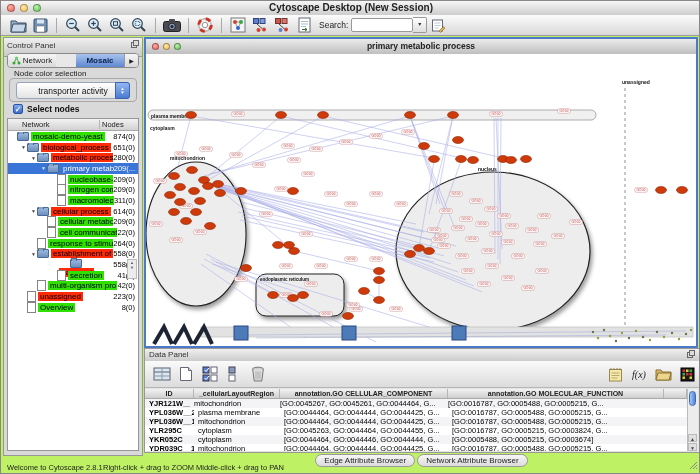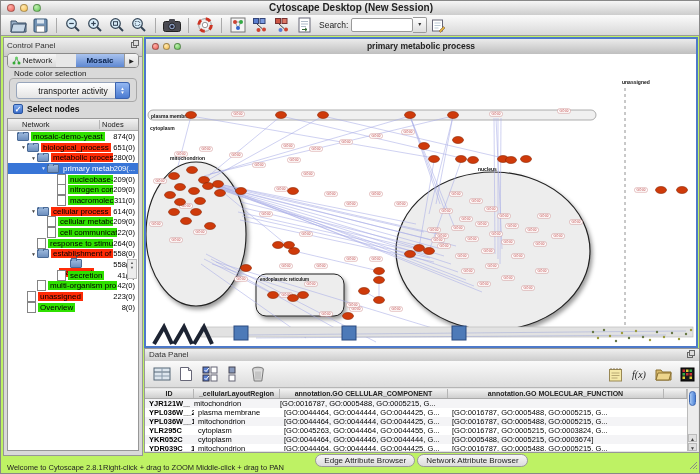--- a/index.html
+++ b/index.html
@@ -750,20 +750,21 @@
         <span class="dh" style="width: 49px;">ID</span>
         <span class="dh" style="width: 86px;">_cellularLayoutRegion</span>
         <span class="dh" style="width: 168px;">annotation.GO CELLULAR_COMPONENT</span>
         <span class="dh" style="width: 216px;">annotation.GO MOLECULAR_FUNCTION</span>
         <span class="dh" style="flex: 1 1 0%;"></span>
       </div>
     <div class="drows" id="table-rows">
         <div class="drow">
           <span class="dc id" style="width: 45px;">YJR121W__1</span>
           <span class="dc" style="width: 86px;">mitochondrion</span>
+          <span class="dc" style="width: 168px;">[GO:0045267, GO:0045261, GO:0044464, G...</span>
           <span class="dc" style="width: 216px;">[GO:0016787, GO:0005488, GO:0005215, G...</span>
         </div>
         <div class="drow">
           <span class="dc id" style="width: 49px;">YPL036W__2</span>
           <span class="dc" style="width: 86px;">plasma membrane</span>
           <span class="dc" style="width: 168px;">[GO:0044464, GO:0044444, GO:0044425, G...</span>
           <span class="dc" style="width: 216px;">[GO:0016787, GO:0005488, GO:0005215, G...</span>
         </div>
         <div class="drow">
           <span class="dc id" style="width: 49px;">YPL036W__1</span>

